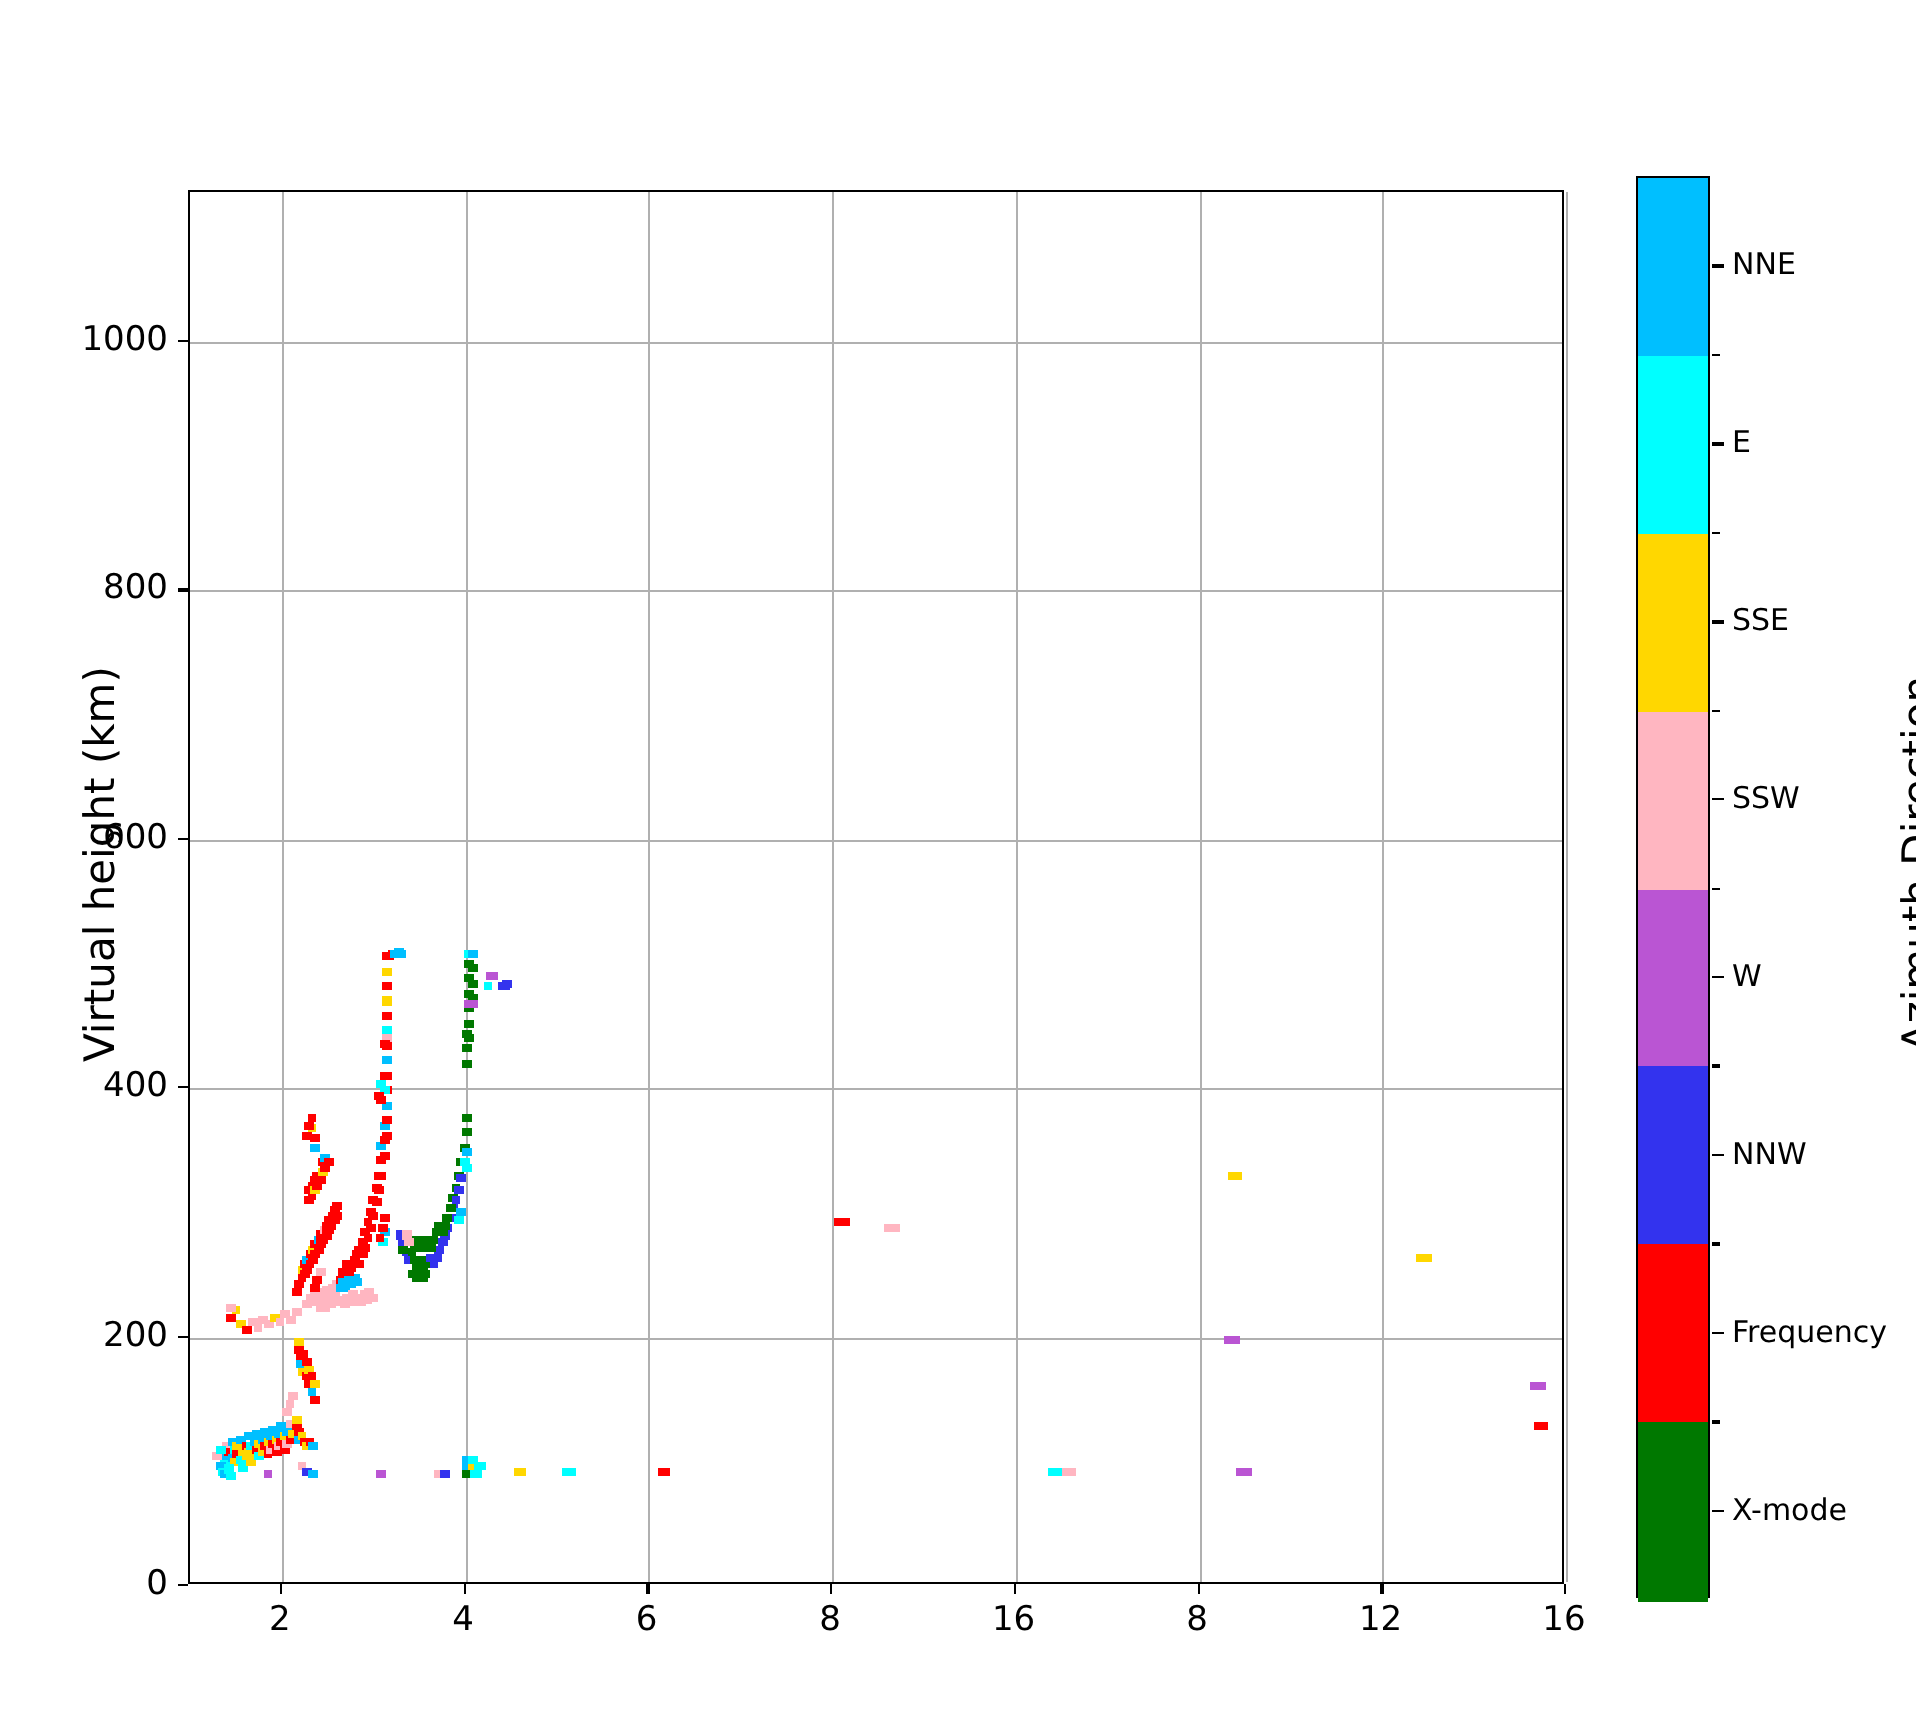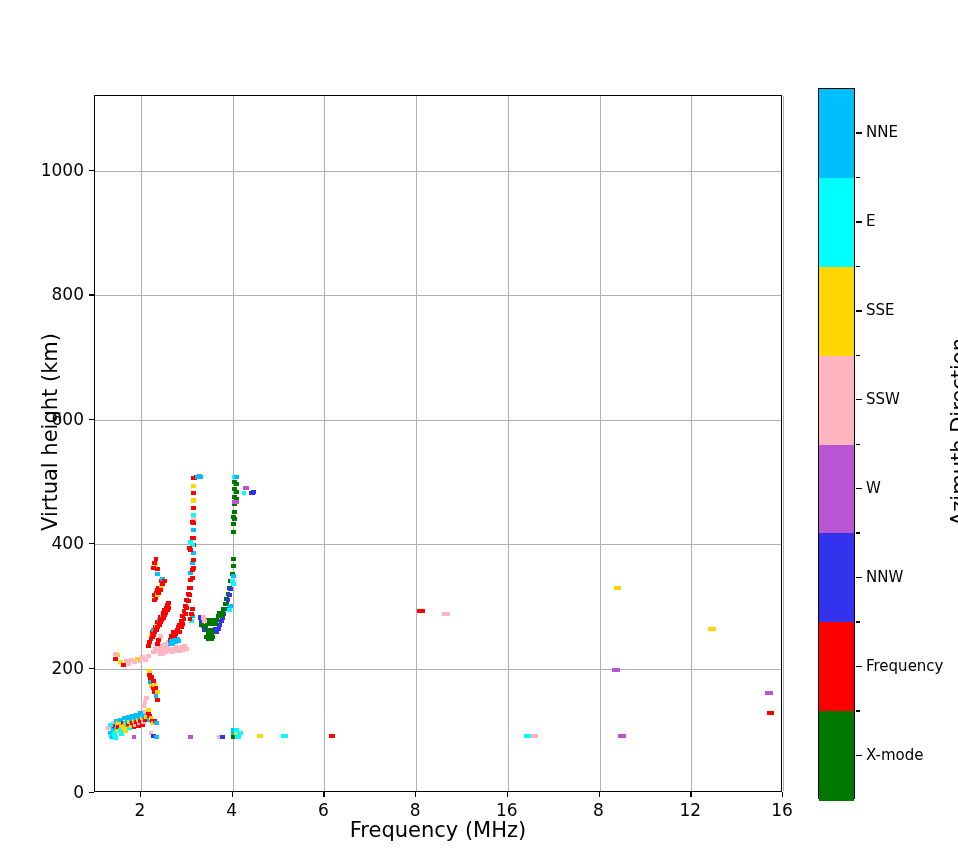--- a/index.html
+++ b/index.html
@@ -483,21 +483,20 @@
       <div class="tick y" style="left: 89px; top: 543.071px;"></div>
       <div class="tlabel y" style="left: -4px; width: 88px; top: 543.071px;">400</div>
       <div class="tick y" style="left: 89px; top: 418.607px;"></div>
       <div class="tlabel y" style="left: -4px; width: 88px; top: 418.607px;">600</div>
       <div class="tick y" style="left: 89px; top: 294.143px;"></div>
       <div class="tlabel y" style="left: -4px; width: 88px; top: 294.143px;">800</div>
       <div class="tick y" style="left: 89px; top: 169.679px;"></div>
       <div class="tlabel y" style="left: -4px; width: 88px; top: 169.679px;">1000</div>
     </div>
 
-  <div id="xtitle">Frequency (MHz)</div>
   <div id="ytitle">Virtual height (km)</div>
 
   <div id="cbar">
       <div class="cseg" style="top: 0px; height: 89.475px; background: rgb(0, 191, 255);"></div>
       <div class="cseg" style="top: 88.875px; height: 89.475px; background: rgb(0, 255, 255);"></div>
       <div class="cseg" style="top: 177.75px; height: 89.475px; background: rgb(255, 215, 0);"></div>
       <div class="cseg" style="top: 266.625px; height: 89.475px; background: rgb(255, 182, 193);"></div>
       <div class="cseg" style="top: 355.5px; height: 89.475px; background: rgb(186, 85, 211);"></div>
       <div class="cseg" style="top: 444.375px; height: 89.475px; background: rgb(51, 51, 238);"></div>
       <div class="cseg" style="top: 533.25px; height: 89.475px; background: rgb(255, 0, 0);"></div>

